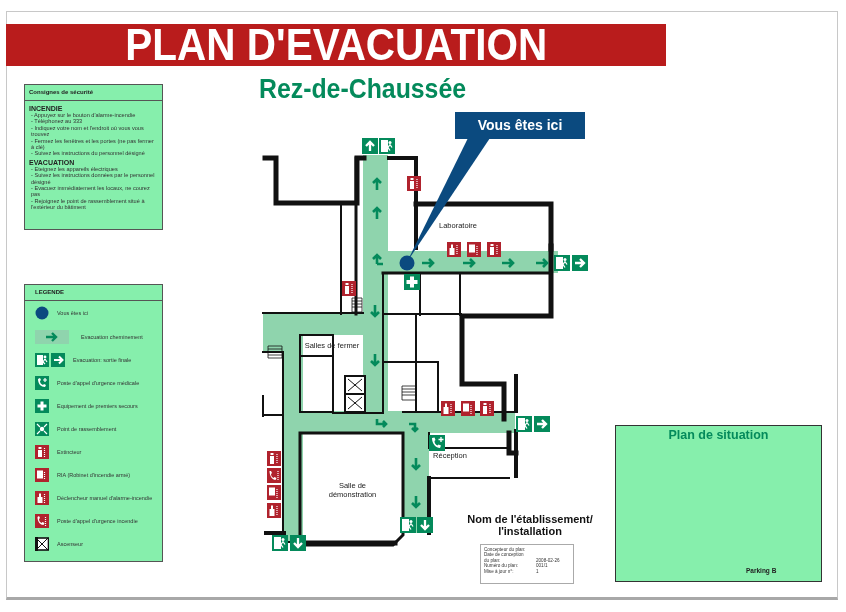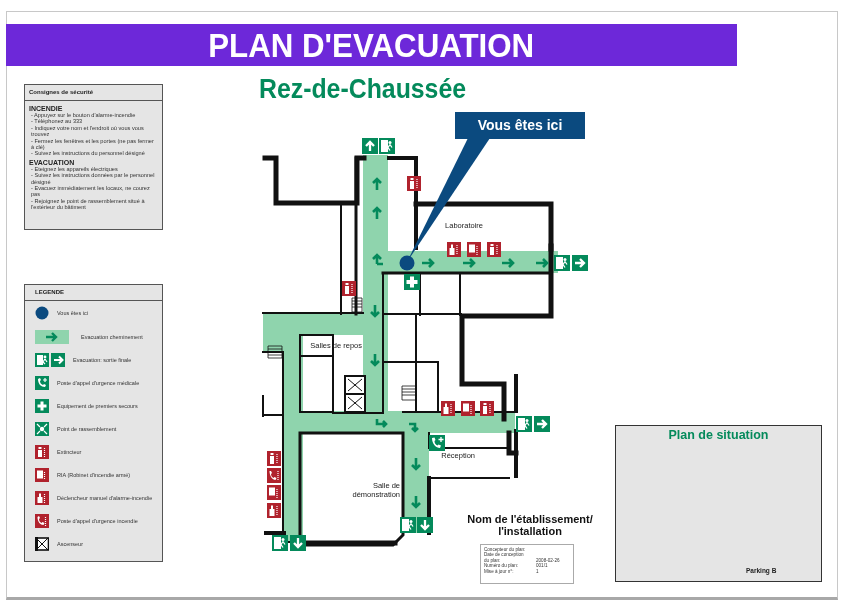--- a/index.html
+++ b/index.html
@@ -3,54 +3,54 @@
 <meta charset="utf-8">
 <style>
   * { box-sizing: border-box; margin: 0; padding: 0; }
   html, body { width: 846px; height: 612px; background: #ffffff; overflow: hidden; }
   body { font-family: "Liberation Sans", sans-serif; position: relative; }
   .frame {
     position: absolute; left: 6px; top: 11px; width: 832px; height: 589px;
     border: 1px solid #c8c8c8; border-bottom: 3px solid #a8a8a8; background: #fff;
   }
   .banner {
-    position: absolute; left: 6px; top: 24px; width: 731px; height: 42px;
-    background: #6d28d9; color: #fff; text-align: center;
-    font-family: "Liberation Sans", sans-serif; font-weight: bold; font-size: 34px;
+    position: absolute; left: 6px; top: 24px; width: 660px; height: 42px;
+    background: #b91c1c; color: #fff; text-align: center;
+    font-family: "Liberation Sans", sans-serif; font-weight: bold; font-size: 44px;
     line-height: 42px; letter-spacing: 0px; transform-origin: center;
   }
   .banner span { display: inline-block; transform: scaleX(0.92); }
   .subtitle {
     position: absolute; left: 250px; width: 340px; top: 74px; text-align: left;
     color: #048a5b; font-weight: bold; font-size: 27px;
   }
   .subtitle span { display: inline-block; transform: scaleX(0.92); }
 
-  .box { position: absolute; border: 1px solid #555; background: #e5e5e5; }
+  .box { position: absolute; border: 1px solid #555; background: #86efac; }
   .consignes { left: 24px; top: 84px; width: 139px; height: 146px; font-size: 5.6px; color: #333; }
   .consignes .hdr { height: 16px; border-bottom: 1px solid #555; padding: 4px 4px; font-size: 6px; color: #222; font-weight: bold; }
   .consignes .sec { padding: 2px 4px 0 4px; }
   .consignes .sec-title { font-weight: bold; font-size: 7px; color: #222; margin-top: 2px; }
   .consignes .line { line-height: 6.4px; padding-left: 2px; }
 
   .legende { left: 24px; top: 284px; width: 139px; height: 278px; font-size: 5.5px; color: #333; }
   .legende .hdr { height: 16px; border-bottom: 1px solid #555; padding: 4px 10px; font-size: 6px; font-weight: bold; color: #222; }
   .leg-row { position: absolute; left: 10px; display: flex; align-items: center; height: 16px; }
   .leg-row .ico { width: 14px; height: 14px; margin-right: 8px; flex-shrink: 0; }
   .leg-row .lbl { white-space: nowrap; }
 
   .plan { position: absolute; left: 0; top: 0; width: 846px; height: 612px; pointer-events: none; }
   .plan * { pointer-events: auto; }
 
   .you-here {
     position: absolute; left: 455px; top: 112px; width: 130px; height: 27px;
     background: #0b4a7f; color: #fff; font-weight: bold; font-size: 14px; text-align: center; line-height: 27px;
   }
 
-  .room-label { position: absolute; font-size: 7.5px; color: #222; text-align: right; }
+  .room-label { position: absolute; font-size: 7.5px; color: #222; text-align: center; }
 
   .estab { position: absolute; left: 455px; top: 513px; width: 150px; text-align: center; font-weight: bold; font-size: 11px; color: #111; line-height: 12px; }
   .info-box { position: absolute; left: 480px; top: 544px; width: 94px; height: 40px; border: 1px solid #aaa; font-size: 4.6px; color: #333; padding: 2px 3px; }
   .info-row { display: flex; line-height: 5.4px; }
   .info-row .k { width: 52px; }
 
   .situation { left: 615px; top: 425px; width: 207px; height: 157px; border-color: #333; }
   .situation .title { position: absolute; top: 2px; left: 0; width: 100%; text-align: center; color: #048a5b; font-weight: bold; font-size: 12.5px; }
   .parking-label { position: absolute; left: 746px; top: 567px; font-size: 6.5px; font-weight: bold; color: #222; }
 </style>
@@ -338,21 +338,21 @@
     <use href="#g-exit" x="0" y="0" style="display:none"></use>
     <rect x="781" y="543" width="16" height="16" fill="#048a5b"></rect>
     <path d="M784 546l3 3M794 546l-3 3M784 556l3-3M794 556l-3-3" stroke="#fff" stroke-width="1.2"></path>
     <circle cx="789" cy="551" r="2.4" fill="#fff"></circle>
   </g>
 </svg>
 
 <div class="you-here">Vous êtes ici</div>
 
 <div class="room-label" style="left:433px;top:221px;width:50px">Laboratoire</div>
-<div class="room-label" style="left:302px;top:341px;width:60px">Salles de repos</div>
+<div class="room-label" style="left:302px;top:341px;width:60px">Salles de fermer</div>
 <div class="room-label" style="left:305px;top:481px;width:95px">
   <div>Salle de</div>
   <div>démonstration</div>
 </div>
 <div class="room-label" style="left:425px;top:451px;width:50px">Réception</div>
 
 <div class="estab">
   <div>Nom de l'établissement/</div>
   <div>l'installation</div>
 </div>

